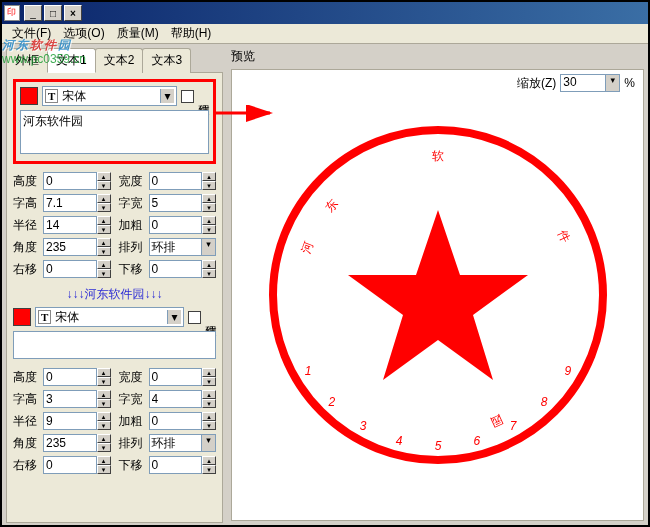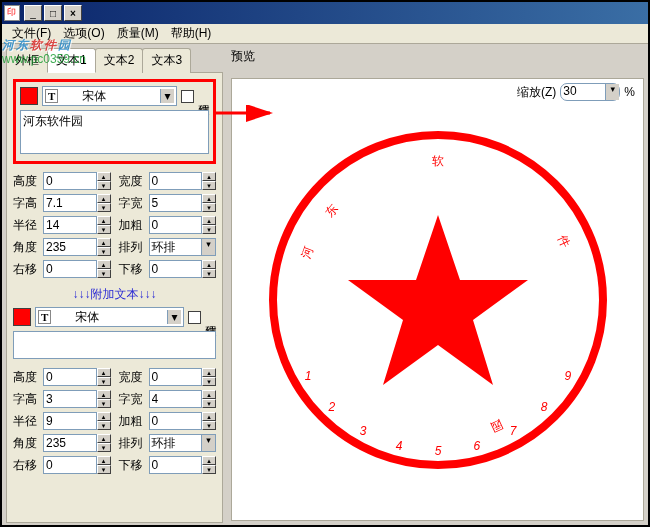--- a/index.html
+++ b/index.html
@@ -22,44 +22,44 @@
 .tabs { display: flex; }
 .tab { padding: 3px 8px; border: 1px solid #aca899; border-bottom: none; background: #ece9d8; border-radius: 3px 3px 0 0; margin-right: -1px; cursor: pointer; }
 .tab.active { background: #fff; border-bottom: 1px solid #fff; position: relative; z-index: 1; }
 .tabbody { border: 1px solid #aca899; padding: 6px; background: #ece9d8; height: calc(100% - 22px); margin-top: -1px; }
 
 .redbox { border: 3px solid red; padding: 4px; margin-bottom: 8px; }
 .row { display: flex; align-items: center; gap: 4px; margin-bottom: 4px; }
 .colorswatch { width: 18px; height: 18px; background: red; border: 1px solid #404040; flex-shrink: 0; }
 .fontselect { display: flex; align-items: center; border: 1px solid #7f9db9; background: #fff; height: 20px; flex: 1; padding: 0 2px; }
 .fontselect .ticon { font-weight: bold; font-family: serif; margin-right: 4px; border: 1px solid #888; padding: 0 2px; font-size: 11px; }
-.fontselect .name { flex: 1; margin-left: 20px; }
+.fontselect .name { flex: 1; }
 .fontselect .dd { width: 14px; text-align: center; cursor: pointer; background: #d4d0c8; border-left: 1px solid #7f9db9; }
 .chk { width: 13px; height: 13px; border: 1px solid #404040; background: #fff; }
 .wlabel { writing-mode: vertical-rl; font-size: 11px; line-height: 1; }
 
 .txtbox { width: 100%; height: 44px; border: 1px solid #7f9db9; background: #fff; padding: 2px; resize: none; }
 
 .fieldrow { display: flex; gap: 8px; margin-bottom: 4px; }
 .field { display: flex; align-items: flex-end; gap: 2px; flex: 1; }
 .field label { width: 28px; }
 .spinner { display: flex; flex: 1; }
 .spinner input { width: 100%; border: 1px solid #7f9db9; height: 18px; padding: 0 2px; }
 .spinner .spinbtns { display: flex; flex-direction: column; }
 .spinner .spinbtn { width: 14px; height: 9px; background: #d4d0c8; border: 1px solid #fff; border-right-color: #404040; border-bottom-color: #404040; font-size: 7px; line-height: 7px; text-align: center; cursor: pointer; }
 .selectbox { border: 1px solid #7f9db9; background: #fff; height: 18px; display: flex; flex: 1; }
 .selectbox .val { flex: 1; padding: 0 2px; }
 .selectbox .dd { width: 14px; background: #d4d0c8; text-align: center; border-left: 1px solid #7f9db9; cursor: pointer; font-size: 9px; }
 
 .sectionhead { text-align: center; color: #2b2bd4; margin: 8px 0 4px; }
 
 .rightpanel { flex: 1; padding: 4px; display: flex; flex-direction: column; }
-.previewlabel { margin-bottom: 13px; }
+.previewlabel { margin-bottom: 4px; }
 .zoombar { display: flex; align-items: center; gap: 4px; padding: 2px 6px; }
-.zoombar .selectbox { flex: 0 0 60px; border-radius: 7px; }
+.zoombar .selectbox { flex: 0 0 60px; }
 .previewarea { flex: 1; border: 1px solid #aca899; background: #fff; display: flex; align-items: center; justify-content: center; position: relative; }
 
 .seal { width: 350px; height: 350px; position: relative; }
 .seal svg { width: 100%; height: 100%; }
 .annot-arrow { position: absolute; top: 105px; left: 215px; width: 60px; height: 30px; z-index: 10; }
 
 .watermark { position: absolute; top: 24px; left: 2px; z-index: 5; pointer-events: none; opacity: 0.8; }
 .watermark .wm-big { font-size: 28px; font-style: italic; font-weight: bold; color: #1e88cc; letter-spacing: 2px; text-shadow: 1px 1px 0 #fff; }
 .watermark .wm-big .red { color: #d22; }
 .watermark .wm-url { font-size: 12px; color: #159a2e; font-family: Liberation Sans, sans-serif; margin-top: -4px; }
@@ -215,21 +215,21 @@
                 <input value="0" style="">
                 <div class="spinbtns">
                   <div class="spinbtn">▴</div>
                   <div class="spinbtn">▾</div>
                 </div>
               </div>
             </div>
           </div>
         </div>
 
-      <div class="sectionhead">↓↓↓附加文本↓↓↓</div>
+      <div class="sectionhead">↓↓↓河东软件园↓↓↓</div>
 
       
       <div class="row">
         <div class="colorswatch"></div>
         <div class="fontselect">
           <span class="ticon">T</span>
           <span class="name">宋体</span>
           <span class="dd">▾</span>
         </div>
         <div class="chk"></div>

